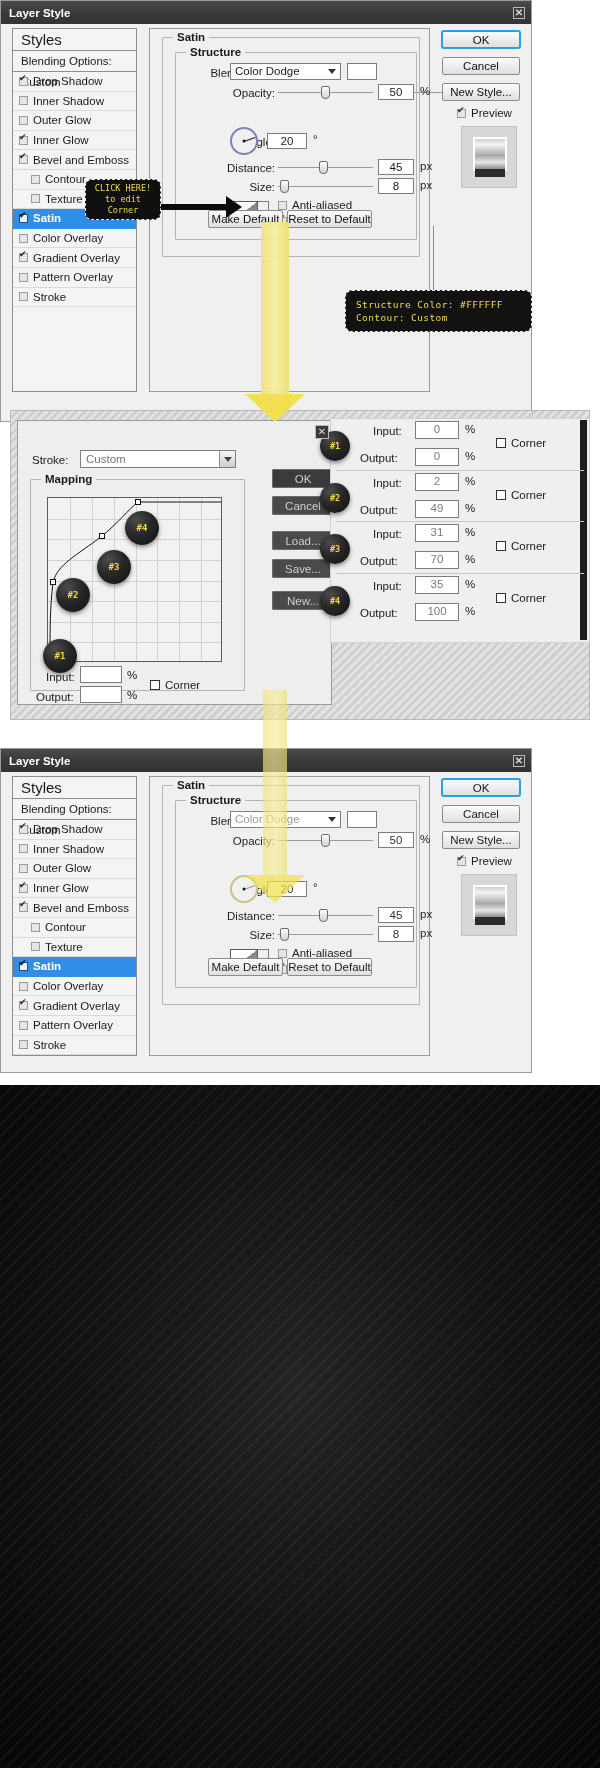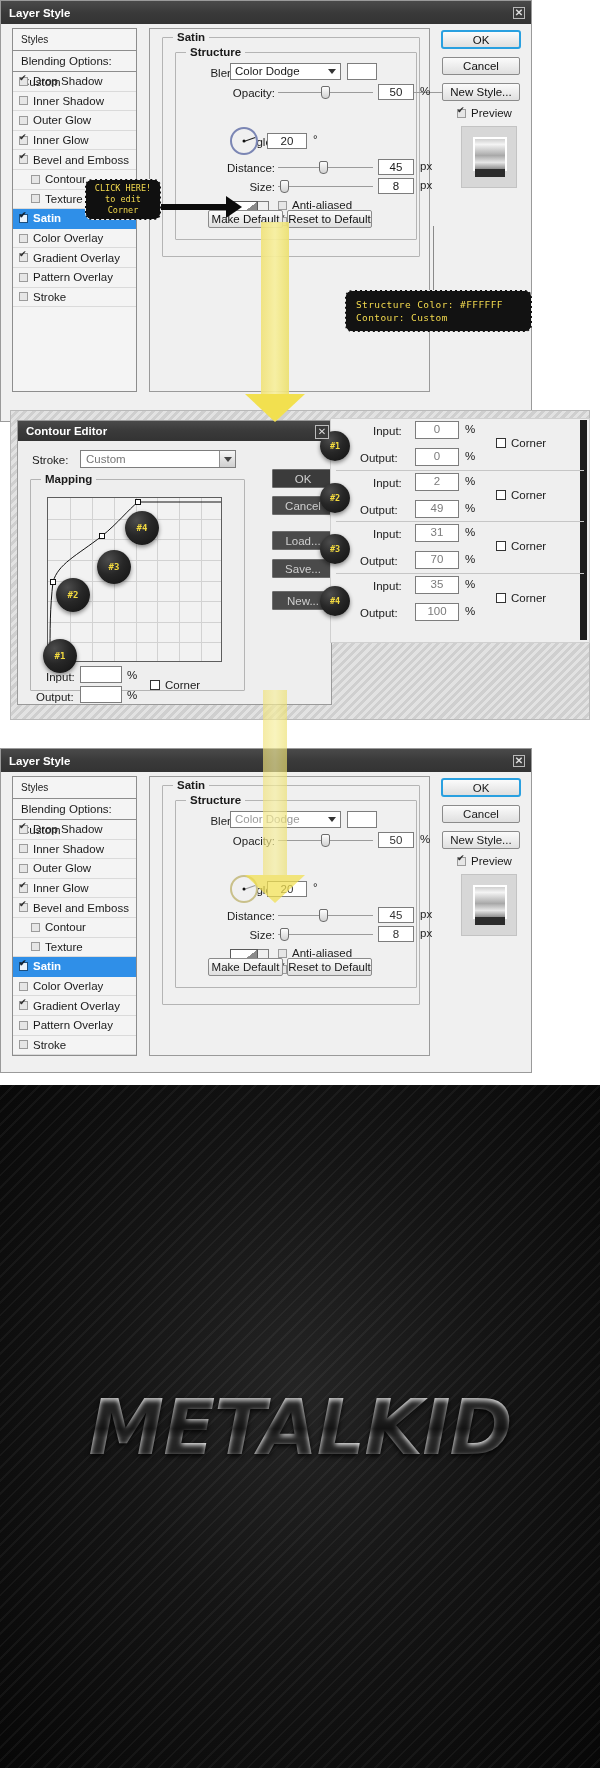--- a/index.html
+++ b/index.html
@@ -22,21 +22,21 @@
     width:12px; height:12px; border:1px solid #b9b9b9; color:#ddd;
     font-size:10px; line-height:10px; text-align:center; background:#3c3c3c;
   }
 
   
   .styles-col {
     position:absolute; width:124px; background:#f4f4f4;
     border:1px solid #8d8d8d;
   }
   .styles-head {
-    height:22px; line-height:22px; padding-left:8px; font-size:10px;
+    height:22px; line-height:22px; padding-left:8px; font-size:15px;
     border-bottom:1px solid #8d8d8d; background:#f4f4f4;
   }
   .blend-row {
     height:21px; line-height:21px; padding-left:8px; font-size:11.5px;
     border-bottom:1px solid #8d8d8d; background:#f4f4f4;
   }
   .fx-row {
     height:19.6px; display:flex; align-items:center; padding-left:6px;
     border-bottom:1px solid #dadada; font-size:11.5px; background:#f4f4f4;
   }
@@ -421,23 +421,20 @@
 </div>
 
 <div class="yarrow" style="left:245px;top:222px;width:60px;height:200px;">
   <div class="shaft" style="width:28px;height:172px;"></div>
   <div class="head" style="top:172px;"></div>
 </div>
 
 <div class="grey-hatch" style="left:10px;top:410px;width:580px;height:310px;border:1px solid #b9b9b9;"></div>
 
 <div class="dialog" style="left:17px;top:420px;width:315px;height:285px;background:#eee;">
-  <div class="titlebar" style="height:20px;">
-    <span>Contour Editor</span>
-  </div>
 
   <span class="ce-label" style="left:14px;top:33px;">Stroke:</span>
   <div class="ce-preset" style="left:62px;top:29px;width:156px;">
     <span>Custom</span>
     <span class="dd"></span>
   </div>
 
   <div class="grp" style="left:12px;top:58px;width:215px;height:212px;">
     <span class="grp-title" style="background:#eee;">Mapping</span>
   </div>
@@ -699,14 +696,13 @@
   <div class="preview-box" style="left:460px;top:125px;width:56px;height:62px;">
     <div class="thumb" style="left:11px;top:10px;width:34px;height:34px;">
       <div class="tile"></div>
       <div class="shadow"></div>
     </div>
   </div>
 </div>
 
 <div class="banner" style="top:1085px;height:683px;">
   <div class="bg"></div>
-  <div class="word">METALKID</div>
 </div>
 
 </body></html>

